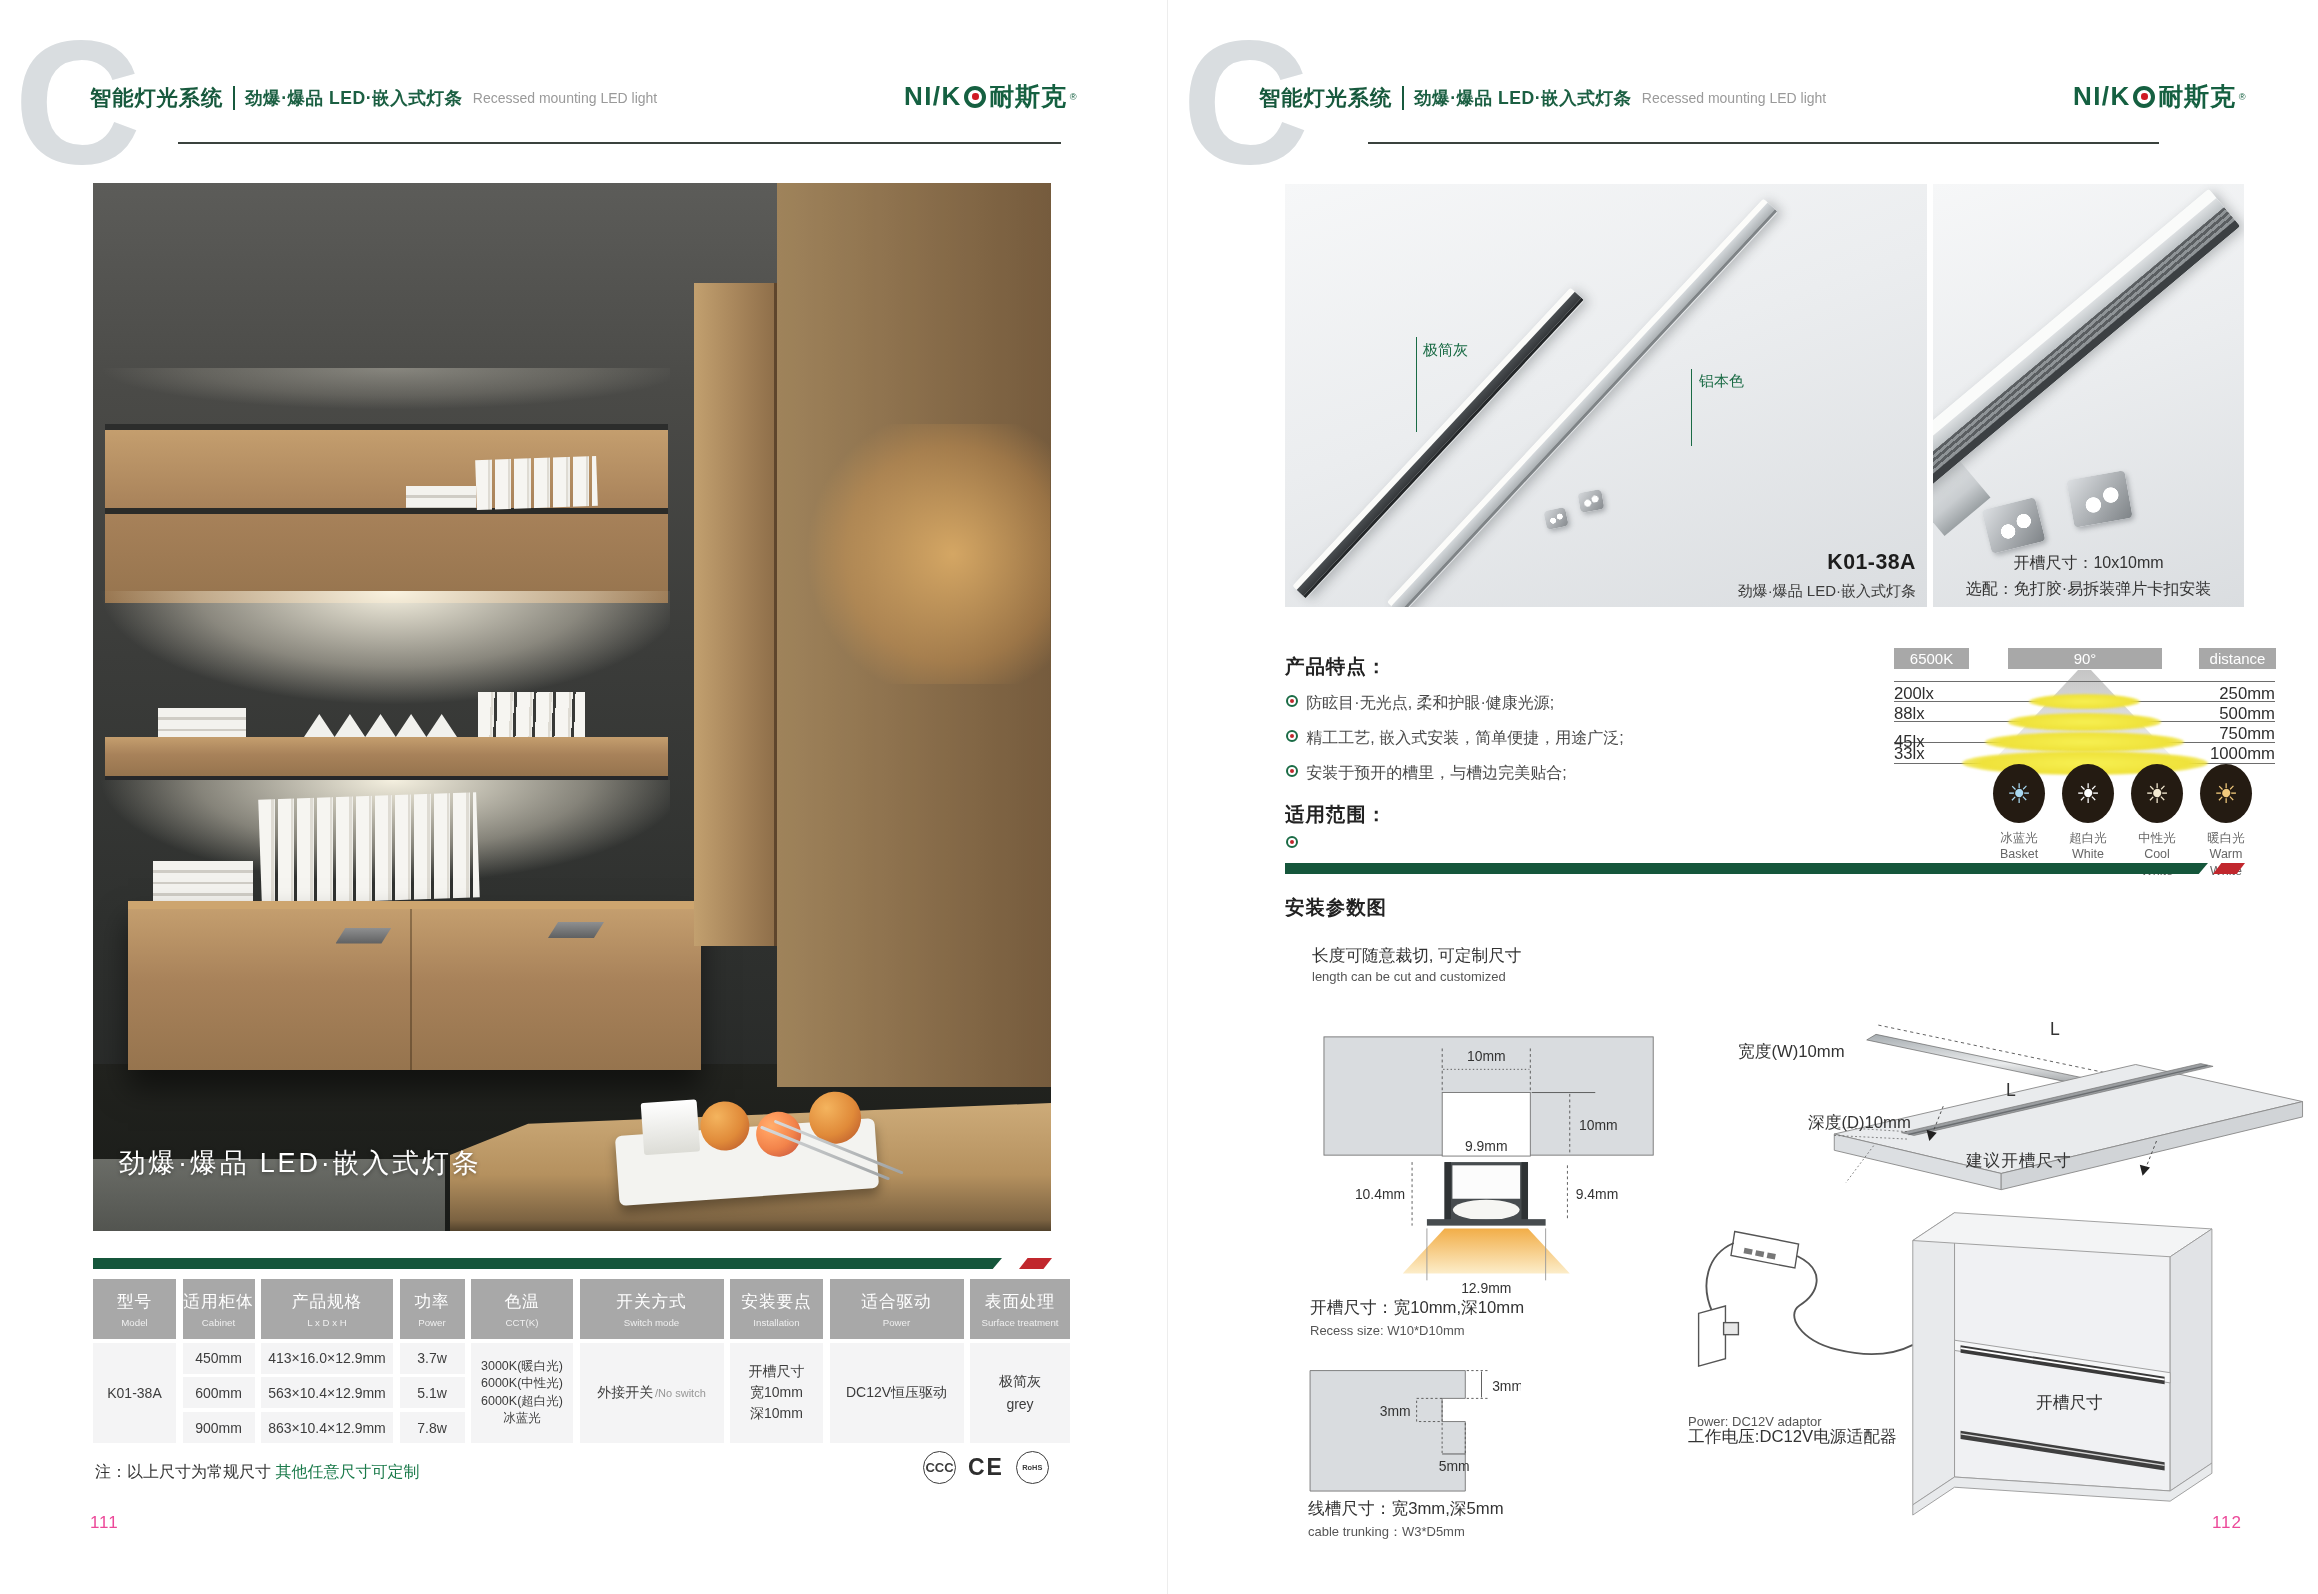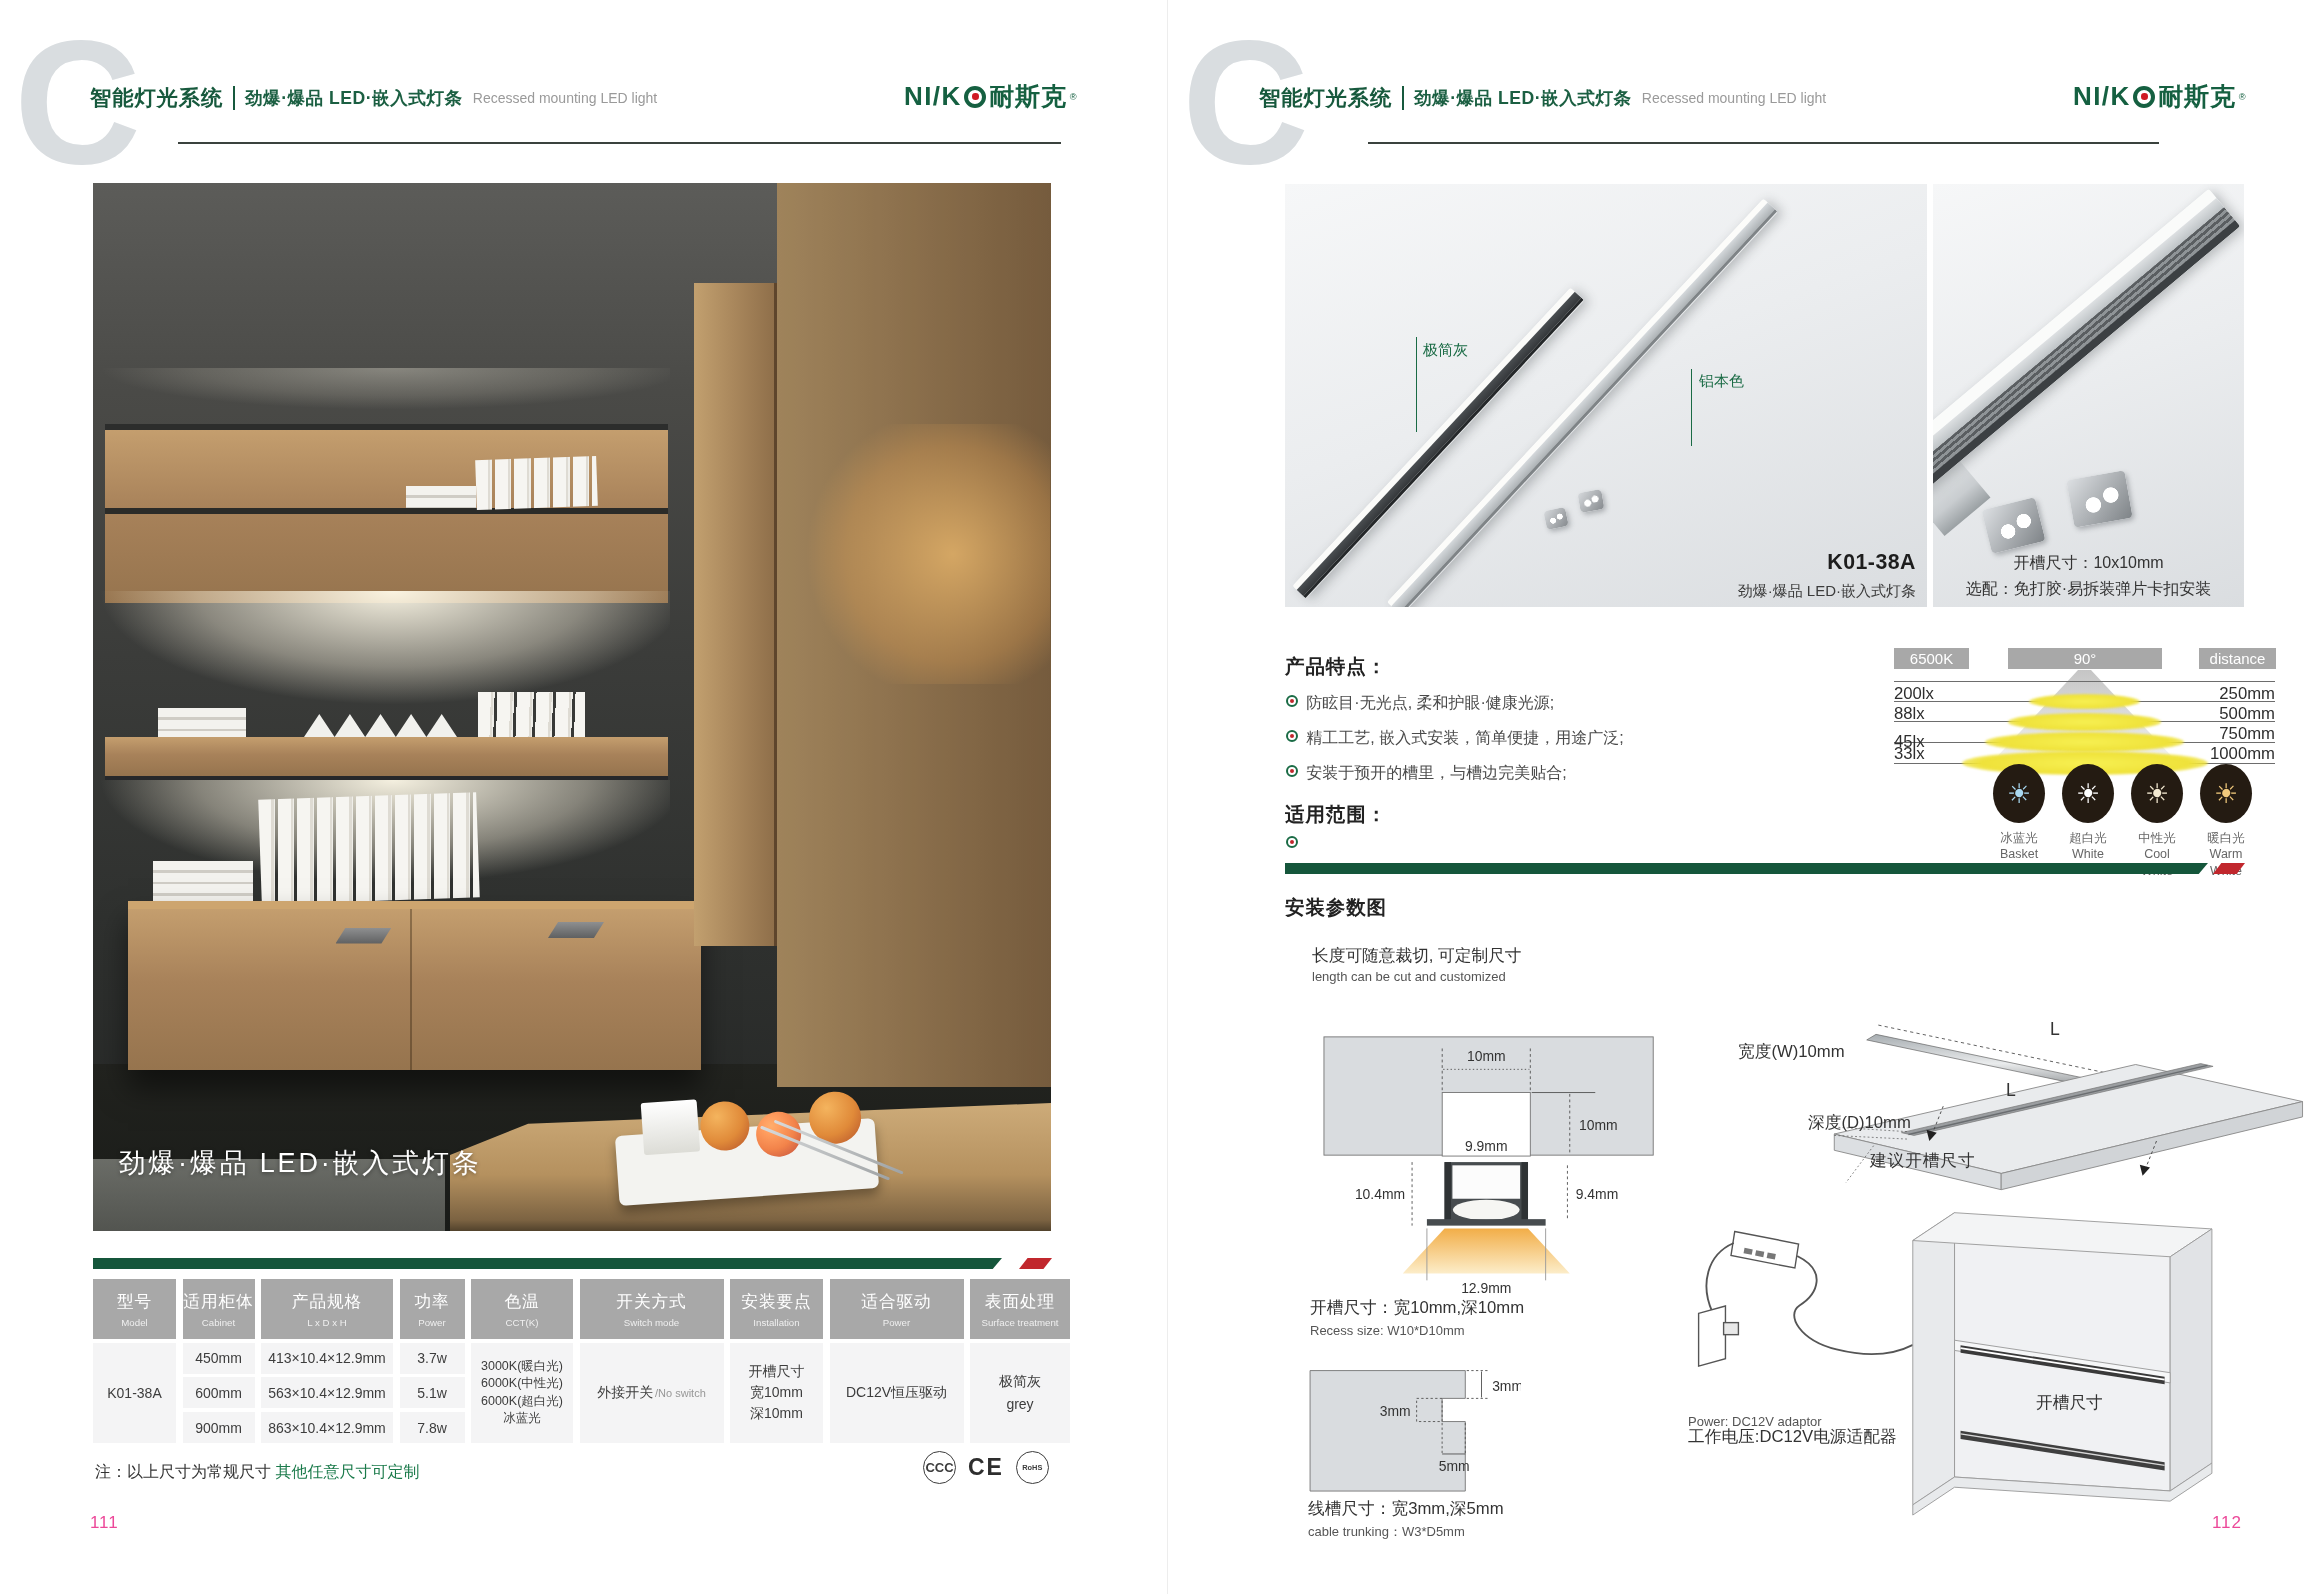--- a/index.html
+++ b/index.html
@@ -194,21 +194,21 @@
       <span class="cn">表面处理</span>
       <span class="en">Surface treatment</span>
     </div>
 
   <div class="td" style="grid-column:1;grid-row:2/5">K01-38A</div>
 
   <div class="td" style="grid-column:2;grid-row:2">450mm</div>
   <div class="td" style="grid-column:2;grid-row:3">600mm</div>
   <div class="td" style="grid-column:2;grid-row:4">900mm</div>
 
-  <div class="td" style="grid-column:3;grid-row:2">413×10.4×12.9mm</div>
+  <div class="td" style="grid-column:3;grid-row:2">413×16.0×12.9mm</div>
   <div class="td" style="grid-column:3;grid-row:3">563×10.4×12.9mm</div>
   <div class="td" style="grid-column:3;grid-row:4">863×10.4×12.9mm</div>
 
   <div class="td" style="grid-column:4;grid-row:2">3.7w</div>
   <div class="td" style="grid-column:4;grid-row:3">5.1w</div>
   <div class="td" style="grid-column:4;grid-row:4">7.8w</div>
 
   <div class="td cct-cell" style="grid-column:5;grid-row:2/5">
     <span>3000K(暖白光)</span>
     <span>6000K(中性光)</span>
@@ -474,21 +474,21 @@
   <polygon points="760,405 754,381 776,387" fill="#222"></polygon>
 
   <line x1="95" y1="300" x2="255" y2="310" stroke="#555" stroke-width="1.5" stroke-dasharray="4 5"></line>
   <line x1="95" y1="318" x2="255" y2="326" stroke="#555" stroke-width="1.5" stroke-dasharray="4 5"></line>
   <line x1="180" y1="340" x2="120" y2="420" stroke="#555" stroke-width="1.5" stroke-dasharray="4 5"></line>
 </svg>
 <div class="abs ins-cn" style="left:1738px;top:1040px">宽度(W)10mm</div>
 <div class="abs ins-cn" style="left:1808px;top:1111px">深度(D)10mm</div>
 <div class="abs ins-cn" style="left:2050px;top:1019px;font-size:17.6px">L</div>
 <div class="abs ins-cn" style="left:2006px;top:1080px;font-size:17.6px">L</div>
-<div class="abs cap-cn" style="left:1870px;top:1149px">建议开槽尺寸</div>
+<div class="abs cap-cn" style="left:1966px;top:1149px">建议开槽尺寸</div>
 
 <svg class="abs" style="left:1679px;top:1206px" width="241" height="199" viewBox="0 0 520 430">
   <polygon points="120,55 258,82 250,134 112,107" fill="#ffffff" stroke="#555" stroke-width="3"></polygon>
   <rect x="140" y="92" width="18" height="12" fill="#777" transform="rotate(11 149 98)"></rect>
   <rect x="165" y="97" width="18" height="12" fill="#777" transform="rotate(11 174 103)"></rect>
   <rect x="190" y="102" width="18" height="12" fill="#777" transform="rotate(11 199 108)"></rect>
   <path d="M118,80 C60,105 45,170 72,230" fill="none" stroke="#555" stroke-width="4"></path>
   <polygon points="42,232 100,216 100,330 42,346" fill="#ffffff" stroke="#555" stroke-width="3"></polygon>
   <rect x="96" y="252" width="32" height="26" fill="#e8e8e8" stroke="#555" stroke-width="3"></rect>
   <path d="M255,108 C320,140 300,190 260,215 C230,235 260,290 340,310 C420,330 470,318 505,300" fill="none" stroke="#555" stroke-width="4"></path>

